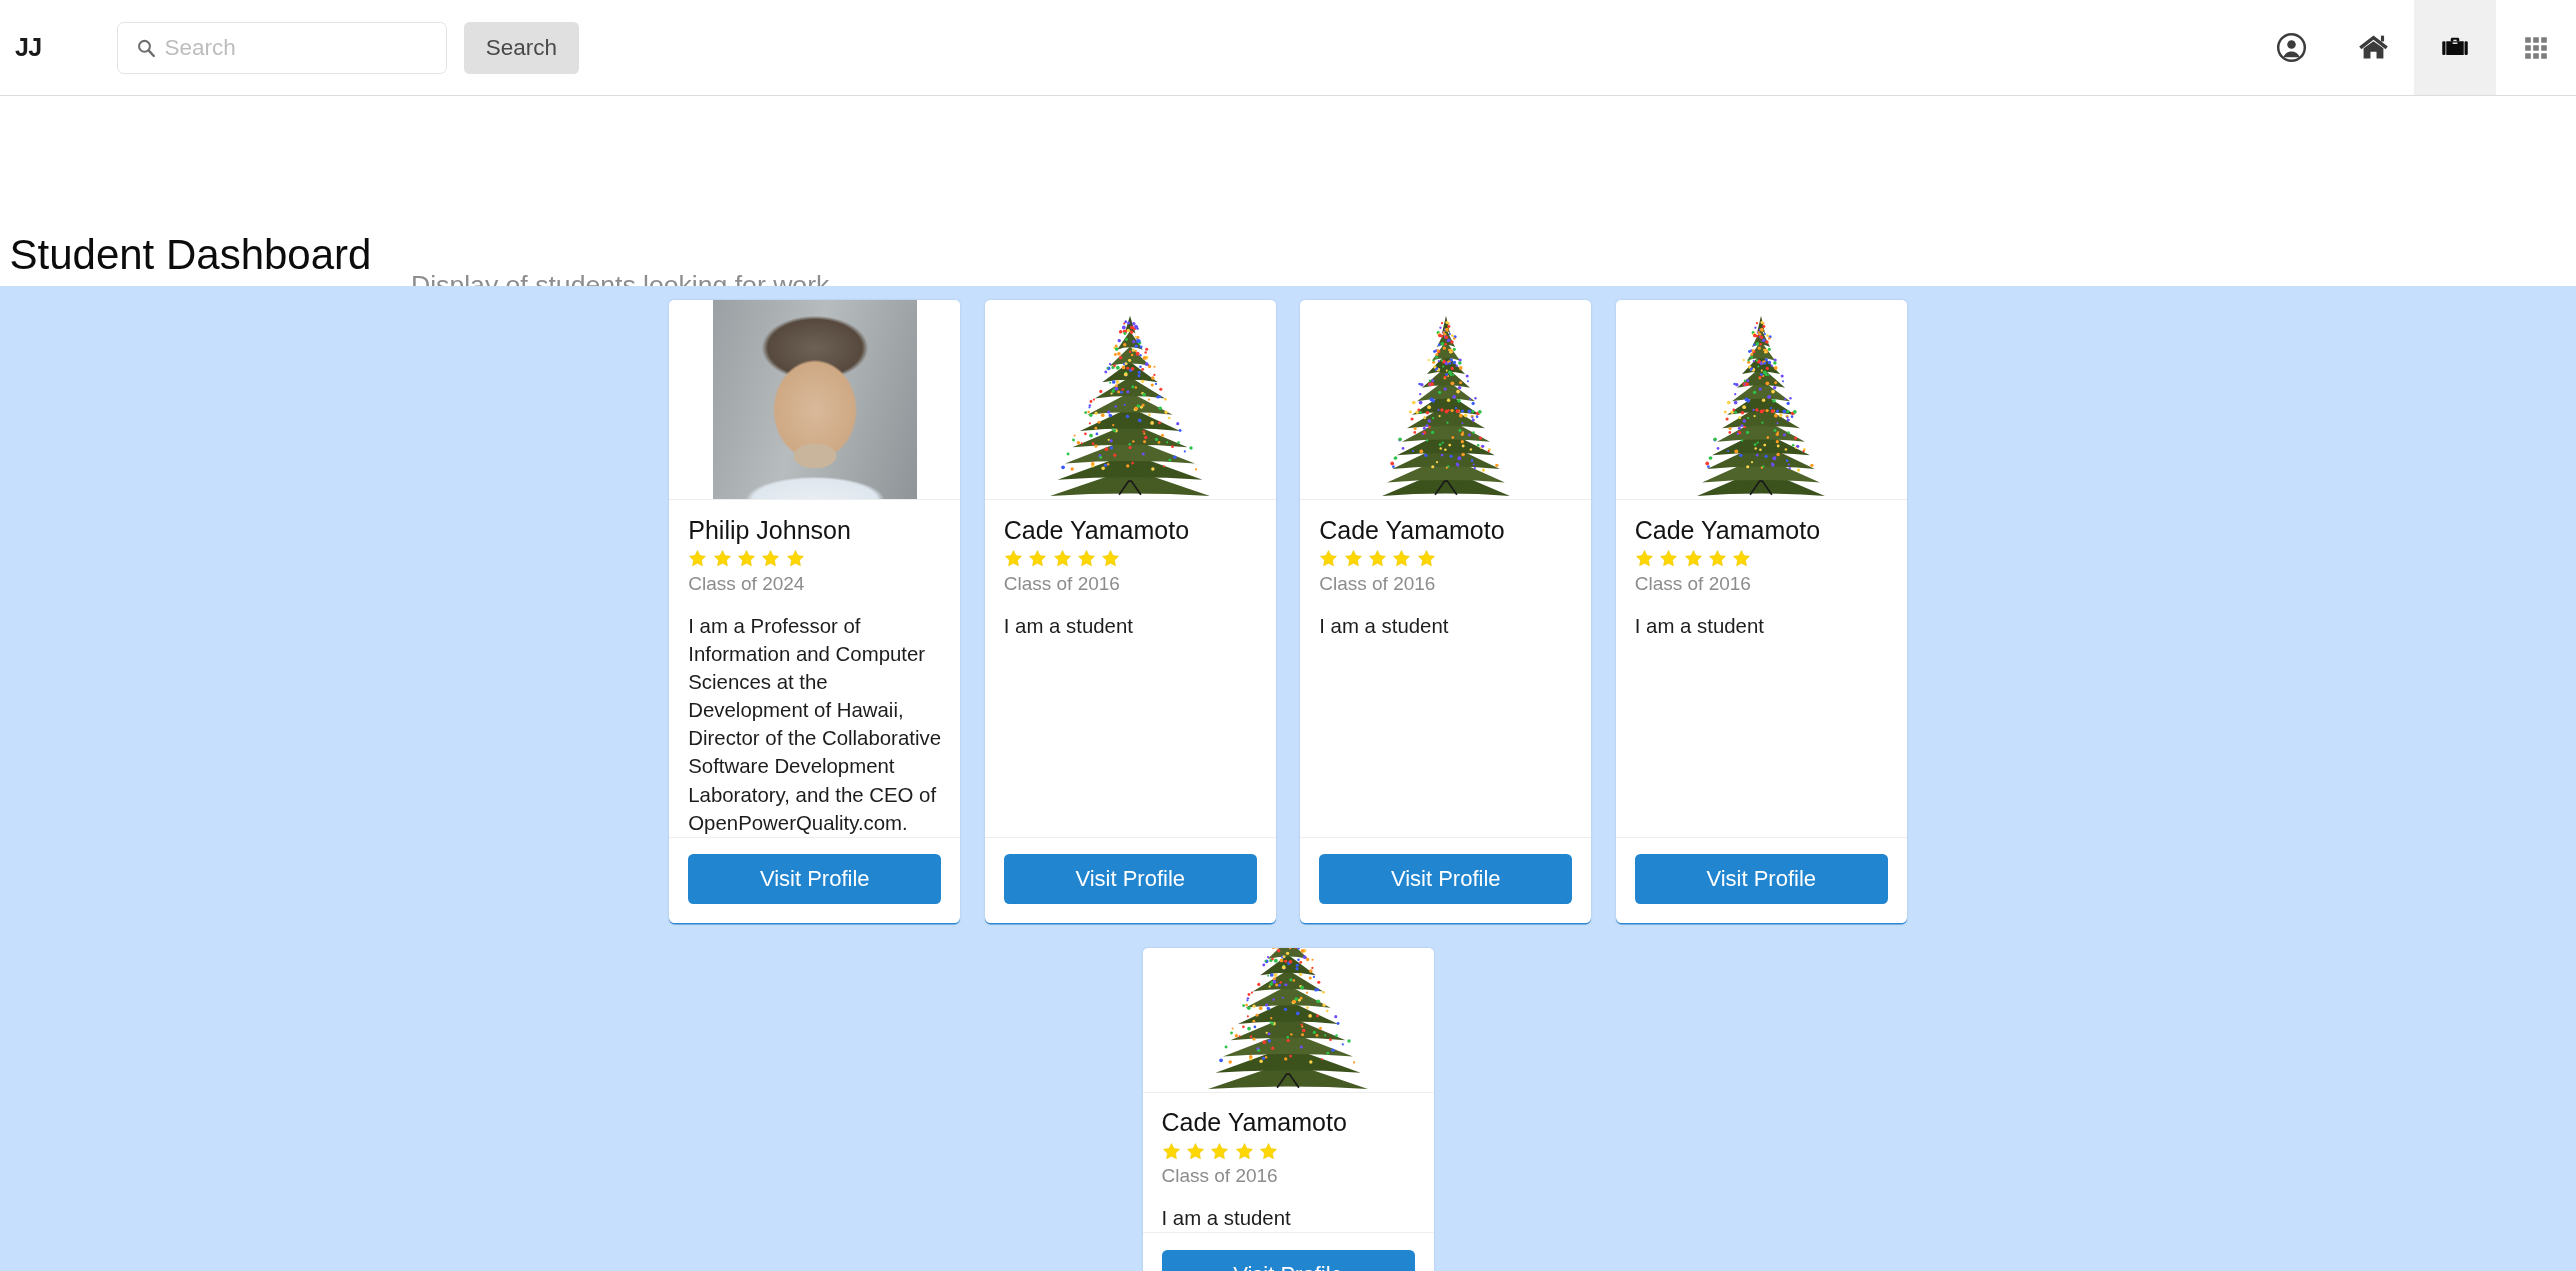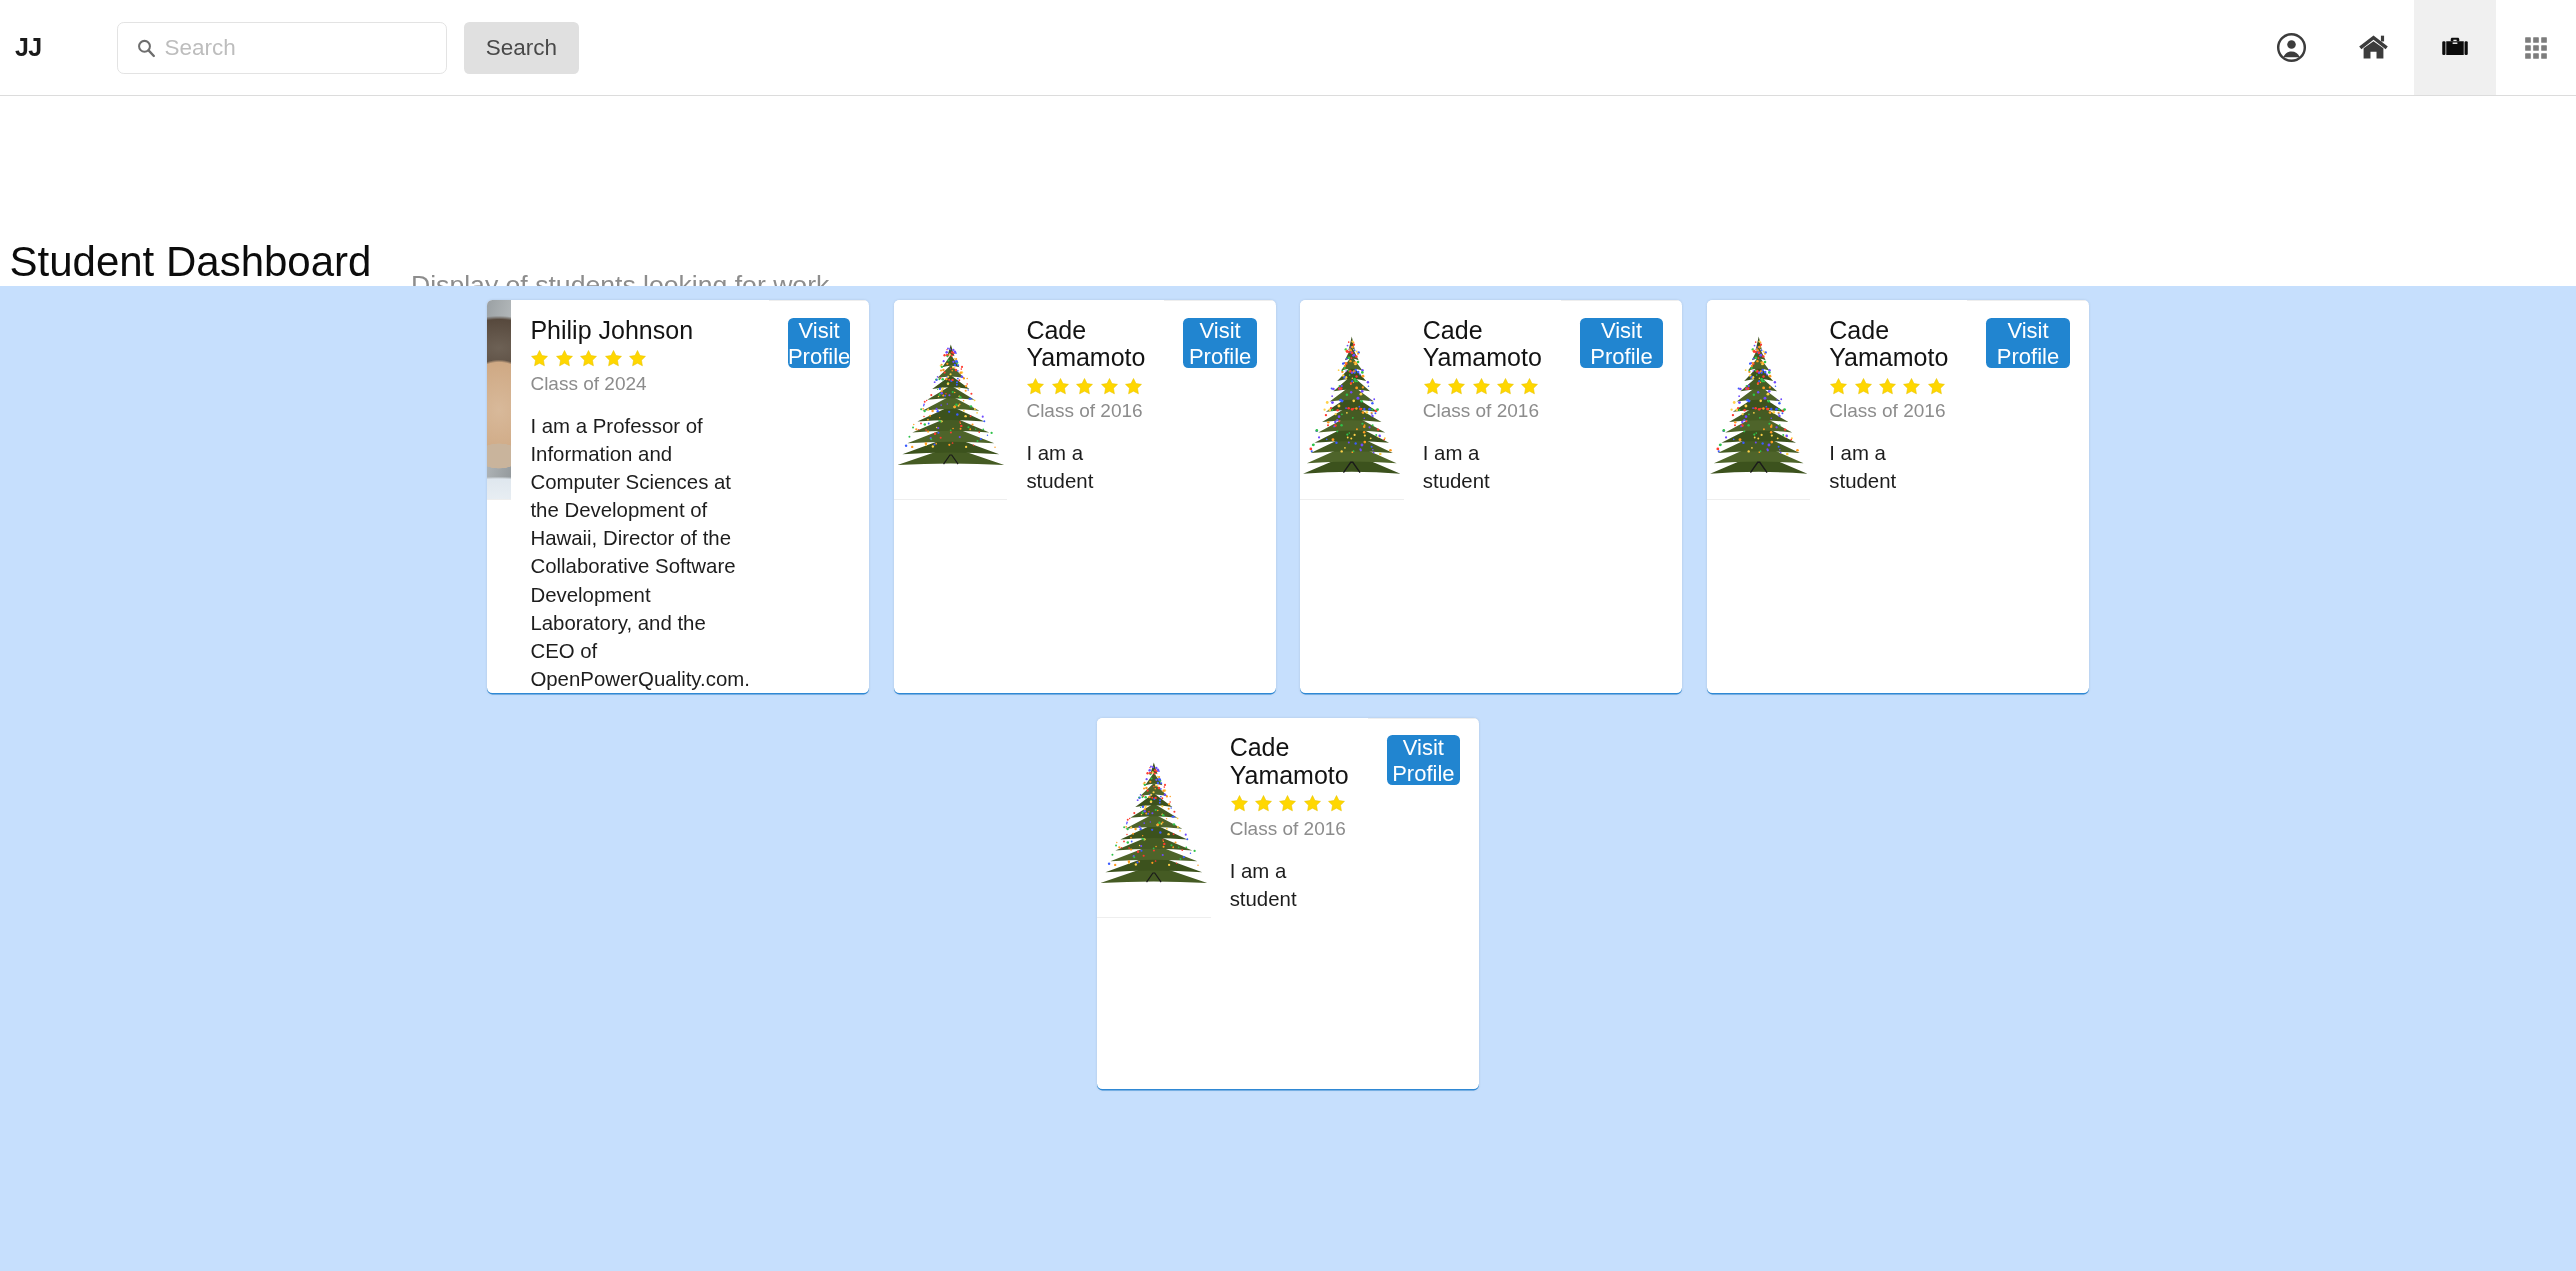--- a/index.html
+++ b/index.html
@@ -87,21 +87,21 @@
 
   
   .page-head {
     position: relative;
     height: 190px;
     background: #ffffff;
   }
   .page-title {
     position: absolute;
     left: 9.5px;
-    top: 166px;
+    top: 159px;
     transform: translateY(-50%);
     font-size: 42px;
     font-weight: 400;
     color: #0c0c0c;
     line-height: 1;
     white-space: nowrap;
   }
   .page-sub {
     position: absolute;
     left: 411px;
@@ -122,28 +122,27 @@
     position: relative;
   }
   .card-row {
     display: flex;
     justify-content: center;
     gap: 24.5px;
   }
   .card-row.second { margin-top: 24.5px; }
 
   .card {
-    width: 382px;
+    width: 291px;
     background: #ffffff;
     border-radius: 5.4px;
     box-shadow: 0 1.4px 0 0 #2f88d4, 0 0.7px 2.7px 0 rgba(0,0,0,0.12);
     display: flex;
-    flex-direction: row;
+    flex-direction: column;
     overflow: hidden;
-    justify-content: center;
   }
   .card-image {
     height: 200px;
     background: #ffffff;
     border-bottom: 1.4px solid #eeeeee;
     display: flex;
     align-items: flex-end;
     justify-content: center;
     overflow: hidden;
   }

